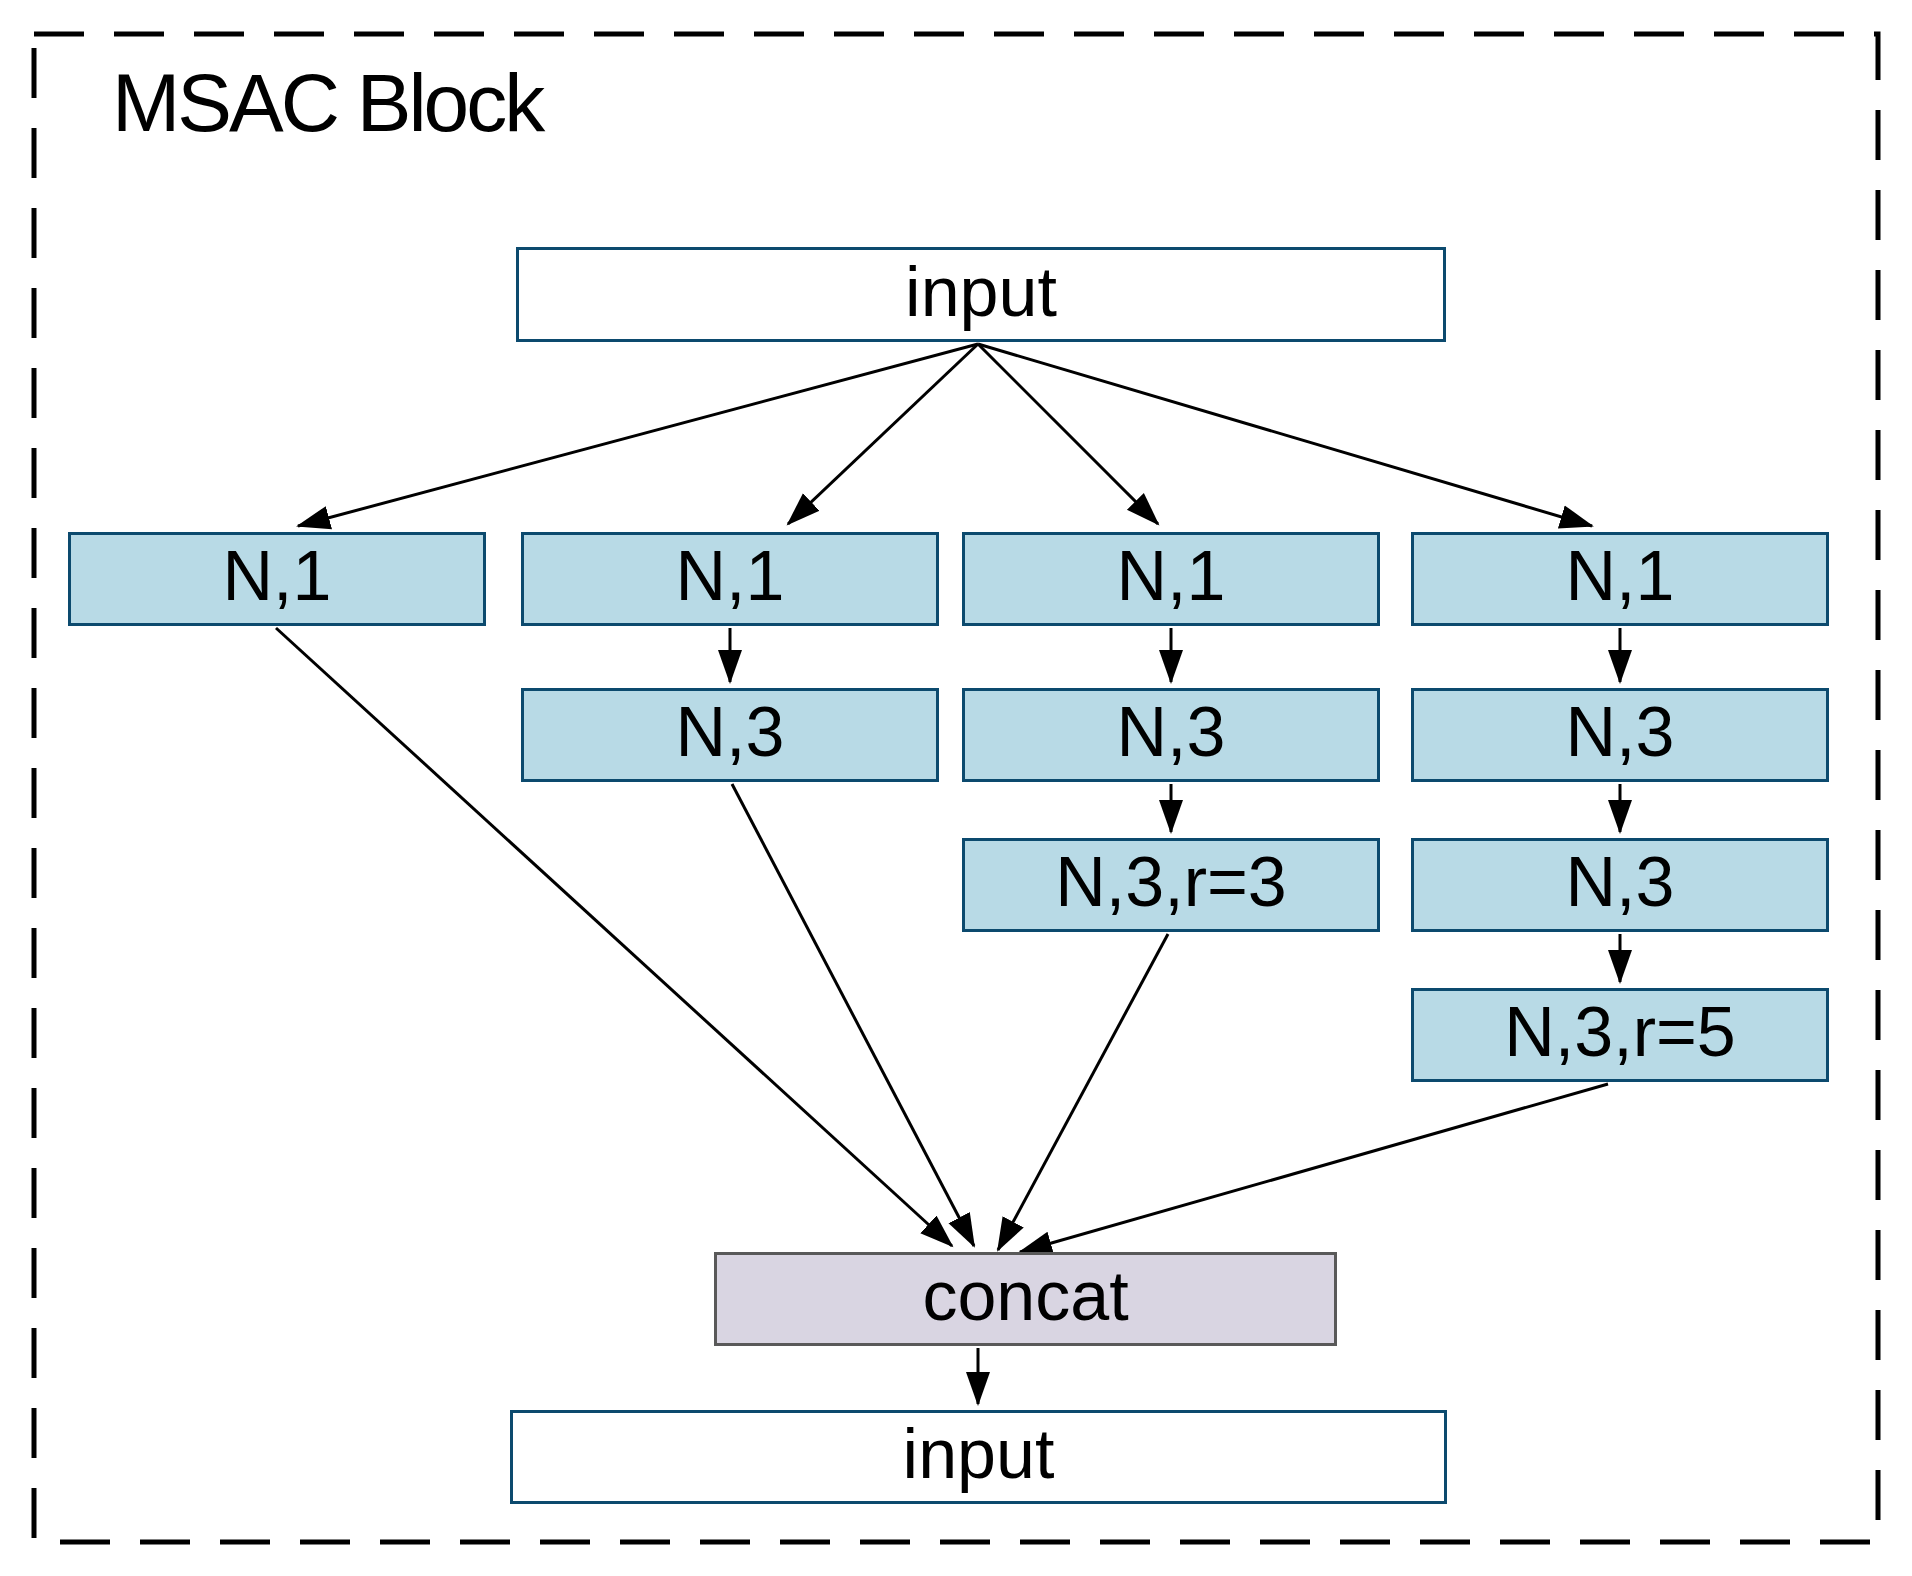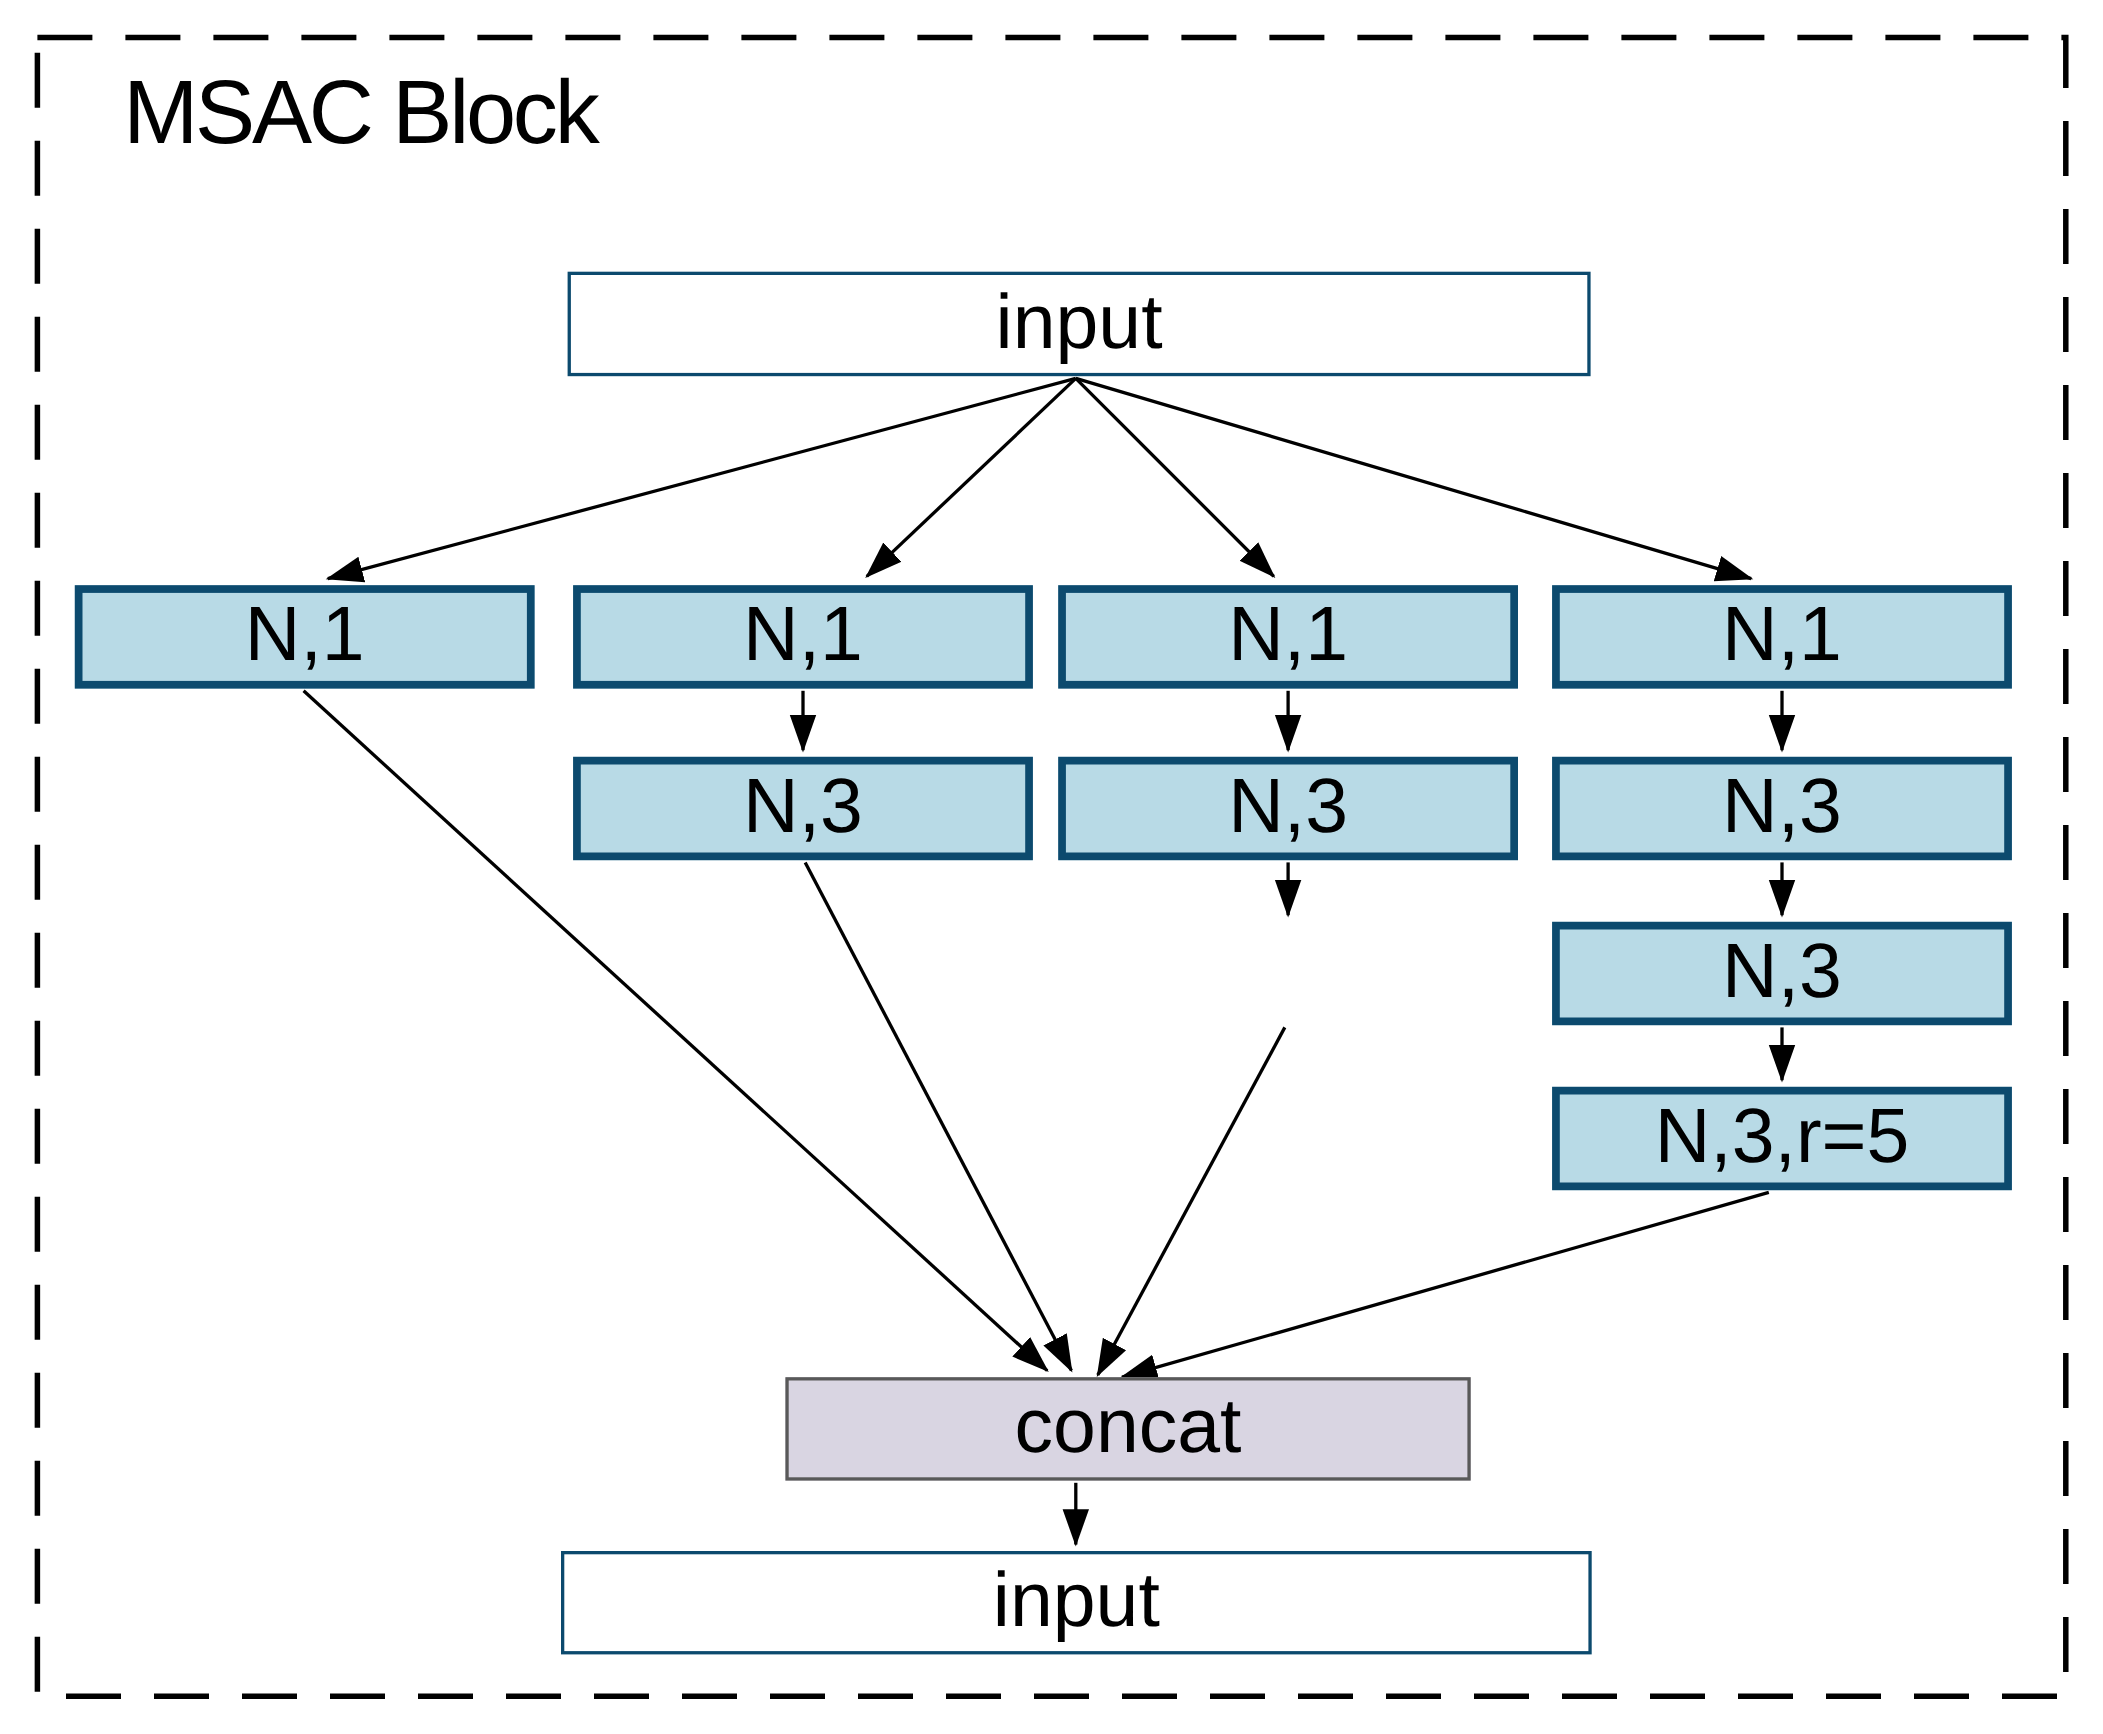--- a/index.html
+++ b/index.html
@@ -43,21 +43,21 @@
     line-height: 1;
     white-space: nowrap;
     padding-bottom: 6px;
   }
   .node.io {
     background: #ffffff;
     border: 3px solid #0c4a6e;
   }
   .node.conv {
     background: #b8dae6;
-    border: 7px solid #0c4a6e;
+    border: 3px solid #0c4a6e;
   }
   .node.merge {
     background: #d9d5e2;
     border: 3px solid #595959;
   }
 </style>
 </head>
 <body>
 
 <div id="canvas">
@@ -95,20 +95,21 @@
 
   <div class="node io" style="left:516px; top:247px; width:930px; height:95px;">input</div>
 
   <div class="node conv" style="left:68px; top:532px; width:418px; height:94px;">N,1</div>
 
   <div class="node conv" style="left:521px; top:532px; width:418px; height:94px;">N,1</div>
   <div class="node conv" style="left:521px; top:688px; width:418px; height:94px;">N,3</div>
 
   <div class="node conv" style="left:962px; top:532px; width:418px; height:94px;">N,1</div>
   <div class="node conv" style="left:962px; top:688px; width:418px; height:94px;">N,3</div>
+  <div class="node conv" style="left:962px; top:838px; width:418px; height:94px;">N,3,r=3</div>
 
   <div class="node conv" style="left:1411px; top:532px; width:418px; height:94px;">N,1</div>
   <div class="node conv" style="left:1411px; top:688px; width:418px; height:94px;">N,3</div>
   <div class="node conv" style="left:1411px; top:838px; width:418px; height:94px;">N,3</div>
   <div class="node conv" style="left:1411px; top:988px; width:418px; height:94px;">N,3,r=5</div>
 
   <div class="node merge" style="left:714px; top:1252px; width:623px; height:94px;">concat</div>
 
   <div class="node io" style="left:510px; top:1410px; width:937px; height:94px;">input</div>
 

